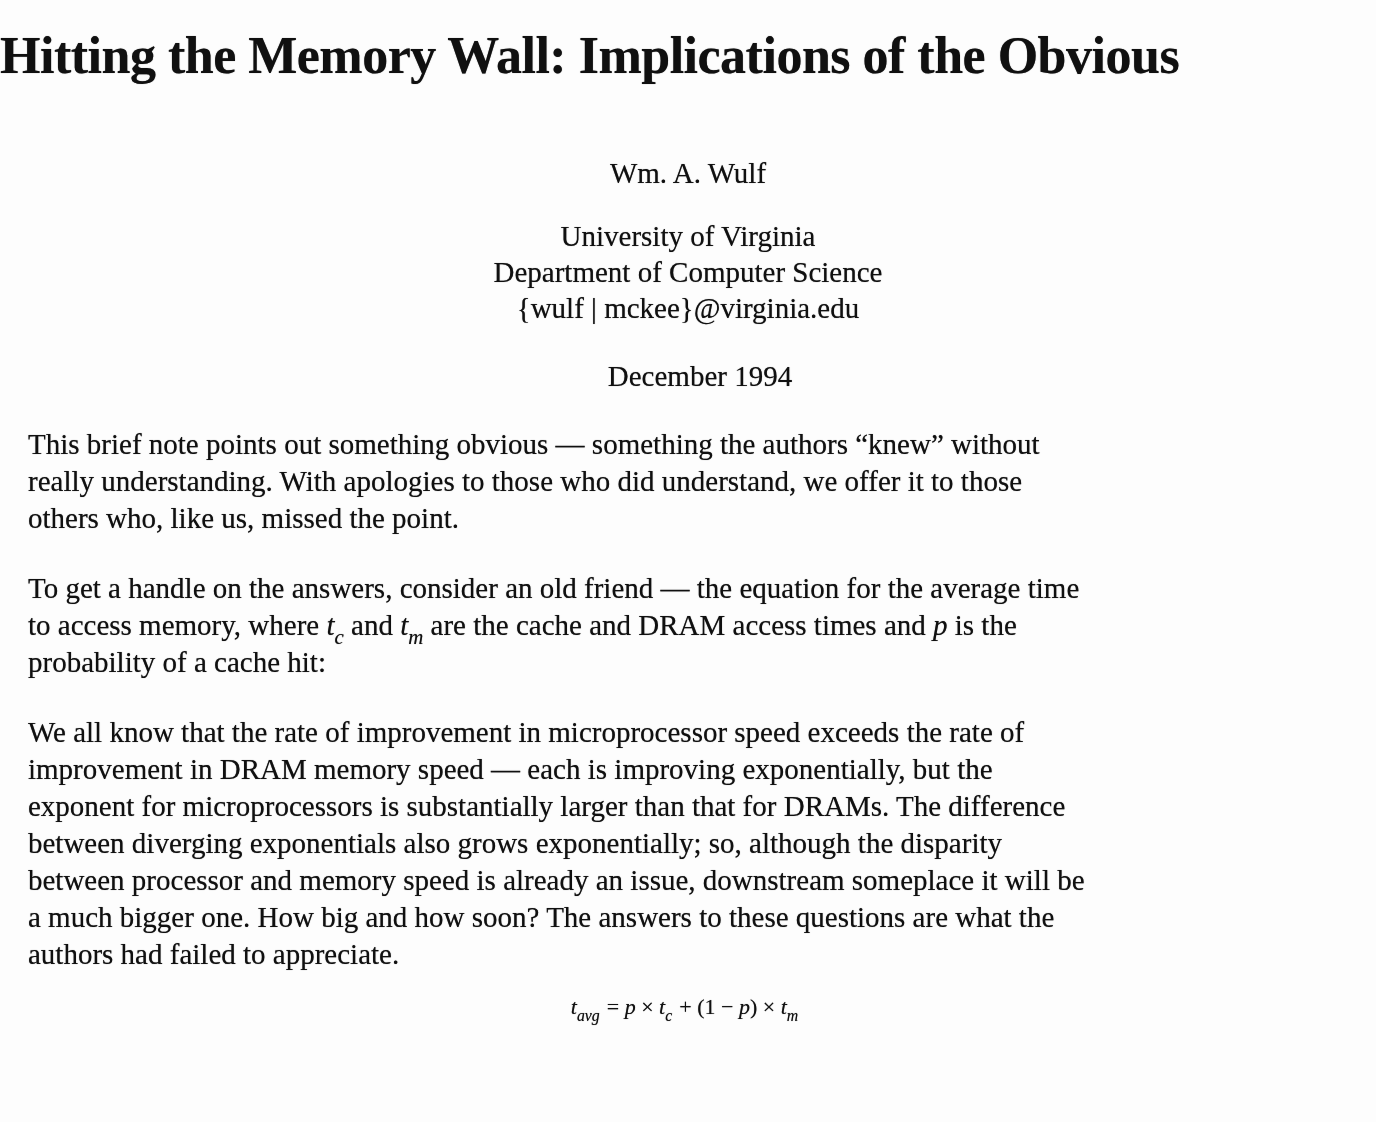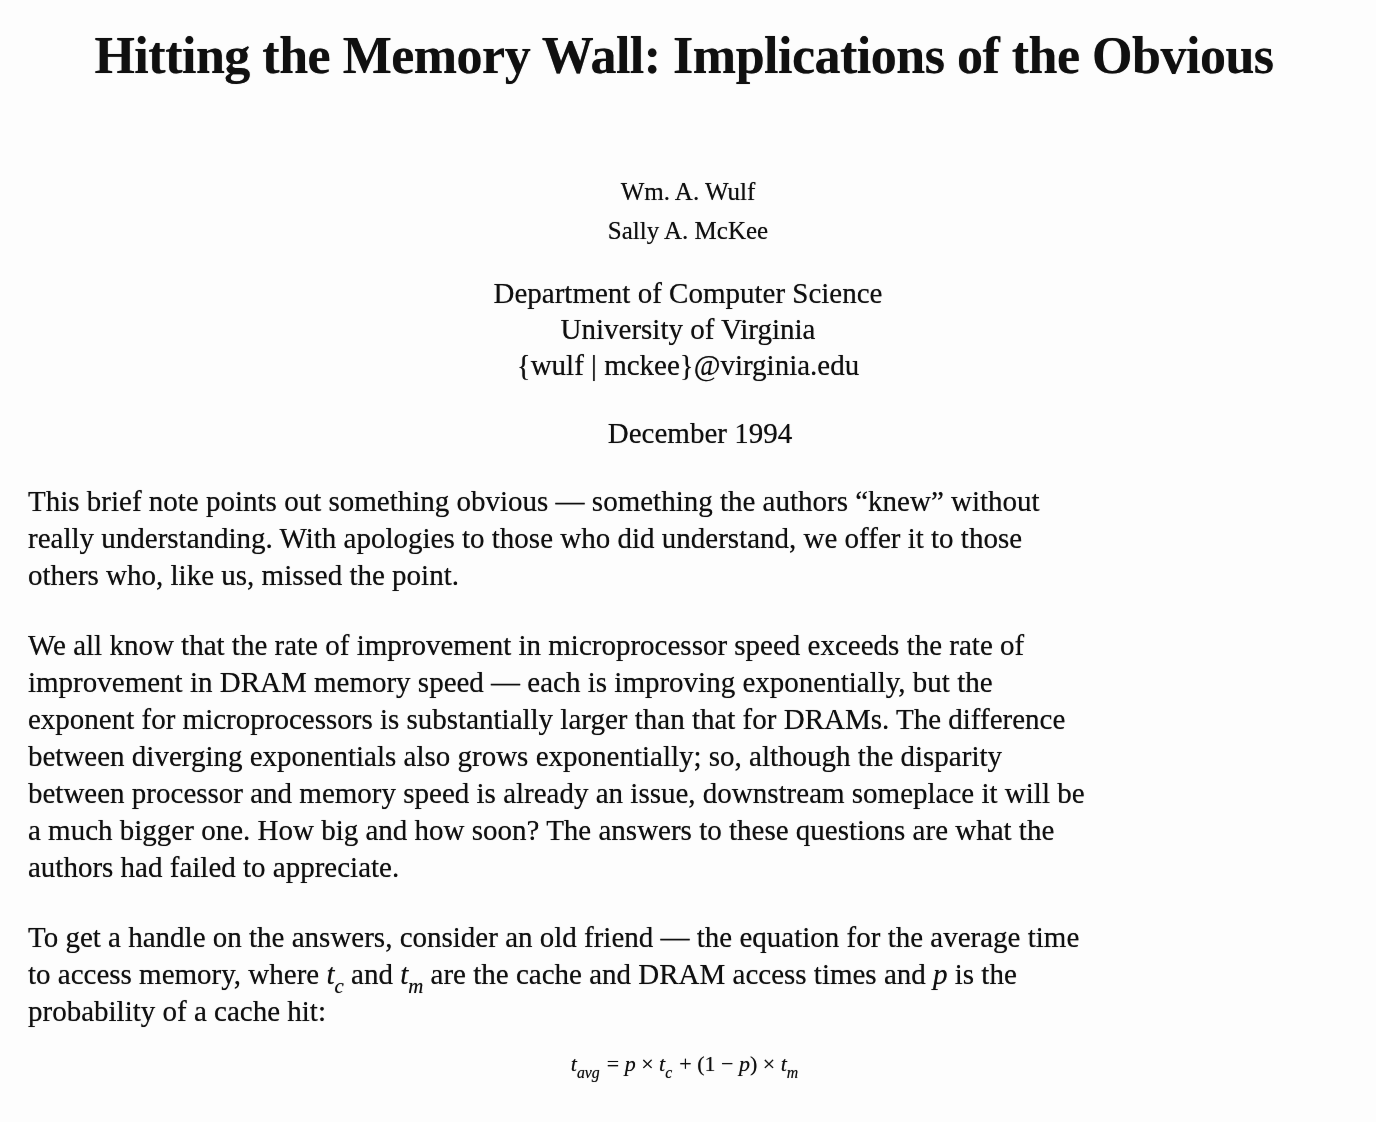--- a/index.html
+++ b/index.html
@@ -16,28 +16,27 @@
     color: #101010;
     overflow: hidden;
   }
   .ink { text-shadow: 0 0 0.8px rgba(15,15,15,0.65); }
   h1.title {
     margin: 0;
     padding: 26px 8px 0 0;
     font-size: 52px;
     line-height: 1.15;
     font-weight: bold;
-    text-align: center;
     white-space: nowrap;
     letter-spacing: -0.5px;
   }
   .center { text-align: center; }
   .authors {
-    margin-top: 86px;
-    font-size: 25px;
+    margin-top: 68px;
+    font-size: 29px;
     line-height: 39px;
   }
   .affiliation {
     margin-top: 25px;
     font-size: 29px;
     line-height: 36px;
   }
   .date {
     margin-top: 34px;
     font-size: 29px;
@@ -70,42 +69,41 @@
 </style>
 </head>
 <body>
 
 <div class="page">
 
   <h1 class="title ink">Hitting the Memory Wall: Implications of the Obvious</h1>
 
   <div class="authors center ink">
     <div>Wm. A. Wulf</div>
-    <div>Sally A. McKee</div>
   </div>
 
   <div class="affiliation center ink">
+    <div>University of Virginia</div>
     <div>Department of Computer Science</div>
-    <div>University of Virginia</div>
     <div>{wulf | mckee}@virginia.edu</div>
   </div>
 
   <div class="date center ink">December 1994</div>
 
   <p class="bodytext first ink">This brief note points out something obvious — something the authors “knew” without
 really understanding. With apologies to those who did understand, we offer it to those
 others who, like us, missed the point.</p>
 
+  <p class="bodytext ink"><span>To get a handle on the answers, consider an old friend — the equation for the average time
+to access memory, where </span><i class="var">t</i><sub class="mathsub">c</sub><span> and </span><i class="var">t</i><sub class="mathsub">m</sub><span> are the cache and DRAM access times and </span><i class="var">p</i><span> is the
+probability of a cache hit:</span></p>
+
   <p class="bodytext ink">We all know that the rate of improvement in microprocessor speed exceeds the rate of
 improvement in DRAM memory speed — each is improving exponentially, but the
 exponent for microprocessors is substantially larger than that for DRAMs. The difference
 between diverging exponentials also grows exponentially; so, although the disparity
 between processor and memory speed is already an issue, downstream someplace it will be
 a much bigger one. How big and how soon? The answers to these questions are what the
 authors had failed to appreciate.</p>
 
-  <p class="bodytext ink"><span>To get a handle on the answers, consider an old friend — the equation for the average time
-to access memory, where </span><i class="var">t</i><sub class="mathsub">c</sub><span> and </span><i class="var">t</i><sub class="mathsub">m</sub><span> are the cache and DRAM access times and </span><i class="var">p</i><span> is the
-probability of a cache hit:</span></p>
-
   <div class="equation ink"><i class="var eqtok">t</i><sub class="mathsub">avg</sub><span class="eqtok">= </span><i class="var eqtok">p</i><span class="eqtok"> × </span><i class="var eqtok">t</i><sub class="mathsub">c</sub><span class="eqtok">+ </span><span class="eqtok">(1 − </span><i class="var eqtok">p</i><span class="eqtok">) × </span><i class="var eqtok">t</i><sub class="mathsub">m</sub></div>
 
 </div>
 
 </body></html>

